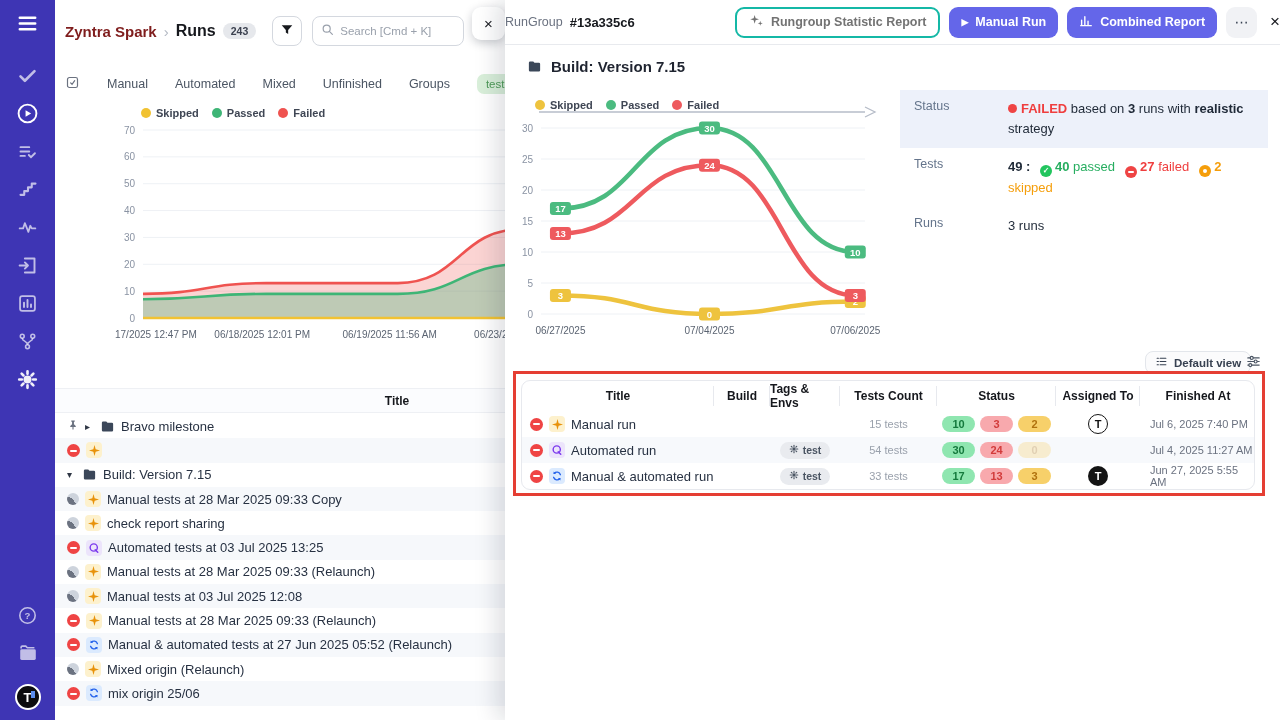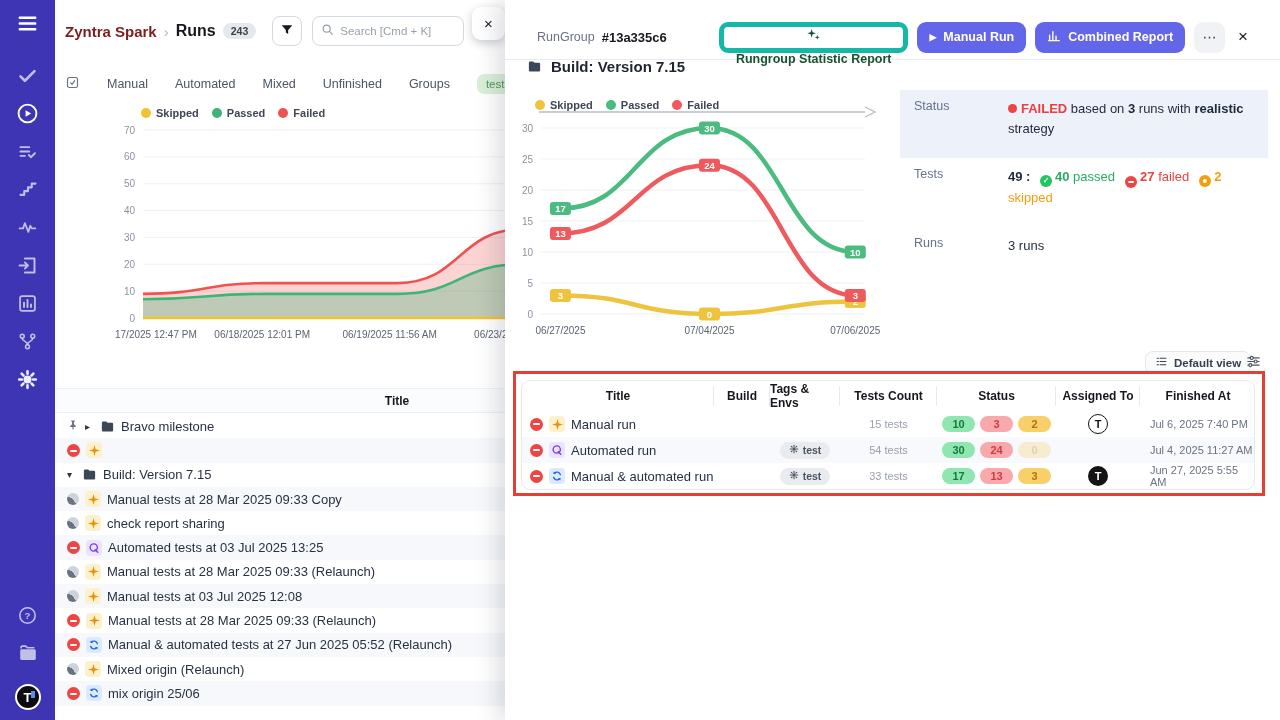--- a/index.html
+++ b/index.html
@@ -79,44 +79,44 @@
 
   
   .float-close { position:absolute; left:472px; top:7px; width:33px; height:33px; background:#fff;
     border-radius:9px; box-shadow:0 3px 10px rgba(15,23,42,.22); z-index:4; display:flex;
     align-items:center; justify-content:center; font-size:15px; color:#16181d; cursor:pointer; border:none; }
 
   
   .right-panel { position:absolute; left:505px; top:0; width:775px; height:720px; background:#fff;
     box-shadow:-8px 0 22px rgba(15,23,42,.14); z-index:10; }
   .rp-header { height:45px; border-bottom:1px solid #e8eaee; display:flex; align-items:center;
-    padding:0 32px; gap:7px;margin-top:15px; }
+    padding:0 0; gap:7px; }
   .rp-label { color:#6b7280; font-size:12.5px; }
   .rp-id { color:#16181d; font-size:13px; font-weight:700; }
   .rp-actions { margin-left:auto; display:flex; align-items:center; gap:9px; }
   .btn { height:31px; border-radius:9px; display:flex; align-items:center; gap:7px; padding:0 12px;
     font-size:12.5px; font-weight:700; cursor:pointer; border:none; font-family:"Liberation Sans",sans-serif; }
-  .btn.outline { background:#fff; border:5px solid #14b8a6; color:#14532d;flex-direction:column; }
+  .btn.outline { background:#fff; border:2px solid #14b8a6; color:#737373; }
   .btn.filled { background:#6466e9; color:#fff; }
   .btn-more { width:31px; height:31px; border-radius:9px; background:#f1f2f5; color:#374151;
     border:none; font-size:14px; cursor:pointer; }
   .rp-close { background:none; border:none; font-size:17px; color:#16181d; cursor:pointer; margin-left:4px; }
 
   .rp-title { position:absolute; top:58px; left:22px; display:flex; align-items:center; gap:9px;
     font-size:15px; font-weight:700; color:#1f2430; }
 
   .r-legend { position:absolute; top:99px; left:30px; display:flex; gap:13px; z-index:2; }
   .r-legend-arrow { position:absolute; top:104px; left:34px; z-index:1; }
   #rchart { position:absolute; top:112px; left:8px; }
 
   .info-box { position:absolute; top:90px; left:395px; width:368px; font-size:13px; }
   .info-row { display:flex; }
   .info-row.tint { background:#edf1fa; }
   .info-label { width:108px; min-width:108px; padding:9px 0 9px 14px; color:#64748b; font-size:12.5px; }
-  .info-value { flex:1; padding:9px 12px 19px 0; color:#1f2937; max-width:248px; line-height:1.55; }
+  .info-value { flex:1; padding:9px 12px 9px 0; color:#1f2937; max-width:248px; line-height:1.55; }
   .c-red { color:#ef3e3e; } .c-green { color:#27ae60; } .c-amber { color:#f59e0b; }
   .dot-red { display:inline-block; width:9px; height:9px; border-radius:50%; background:#ef4444; margin-right:4px; }
   .mini-ic { display:inline-flex; width:12px; height:12px; border-radius:50%; vertical-align:-1.5px;
     align-items:center; justify-content:center; position:relative; margin:0 3px 0 10px; }
   .mini-ic.first { margin-left:6px; }
   .ic-pass { background:#22c55e; } .ic-pass::after { content:"✓"; color:#fff; font-size:8px; font-weight:bold; }
   .ic-fail { background:#ef4444; } .ic-fail::after { content:""; width:6px; height:2px; background:#fff; border-radius:1px; }
   .ic-skip { background:#f59e0b; } .ic-skip::after { content:""; width:4px; height:4px; border-radius:50%; background:#fff; }
 
   .default-view { position:absolute; top:351px; left:640px; height:23px; display:flex; align-items:center;

